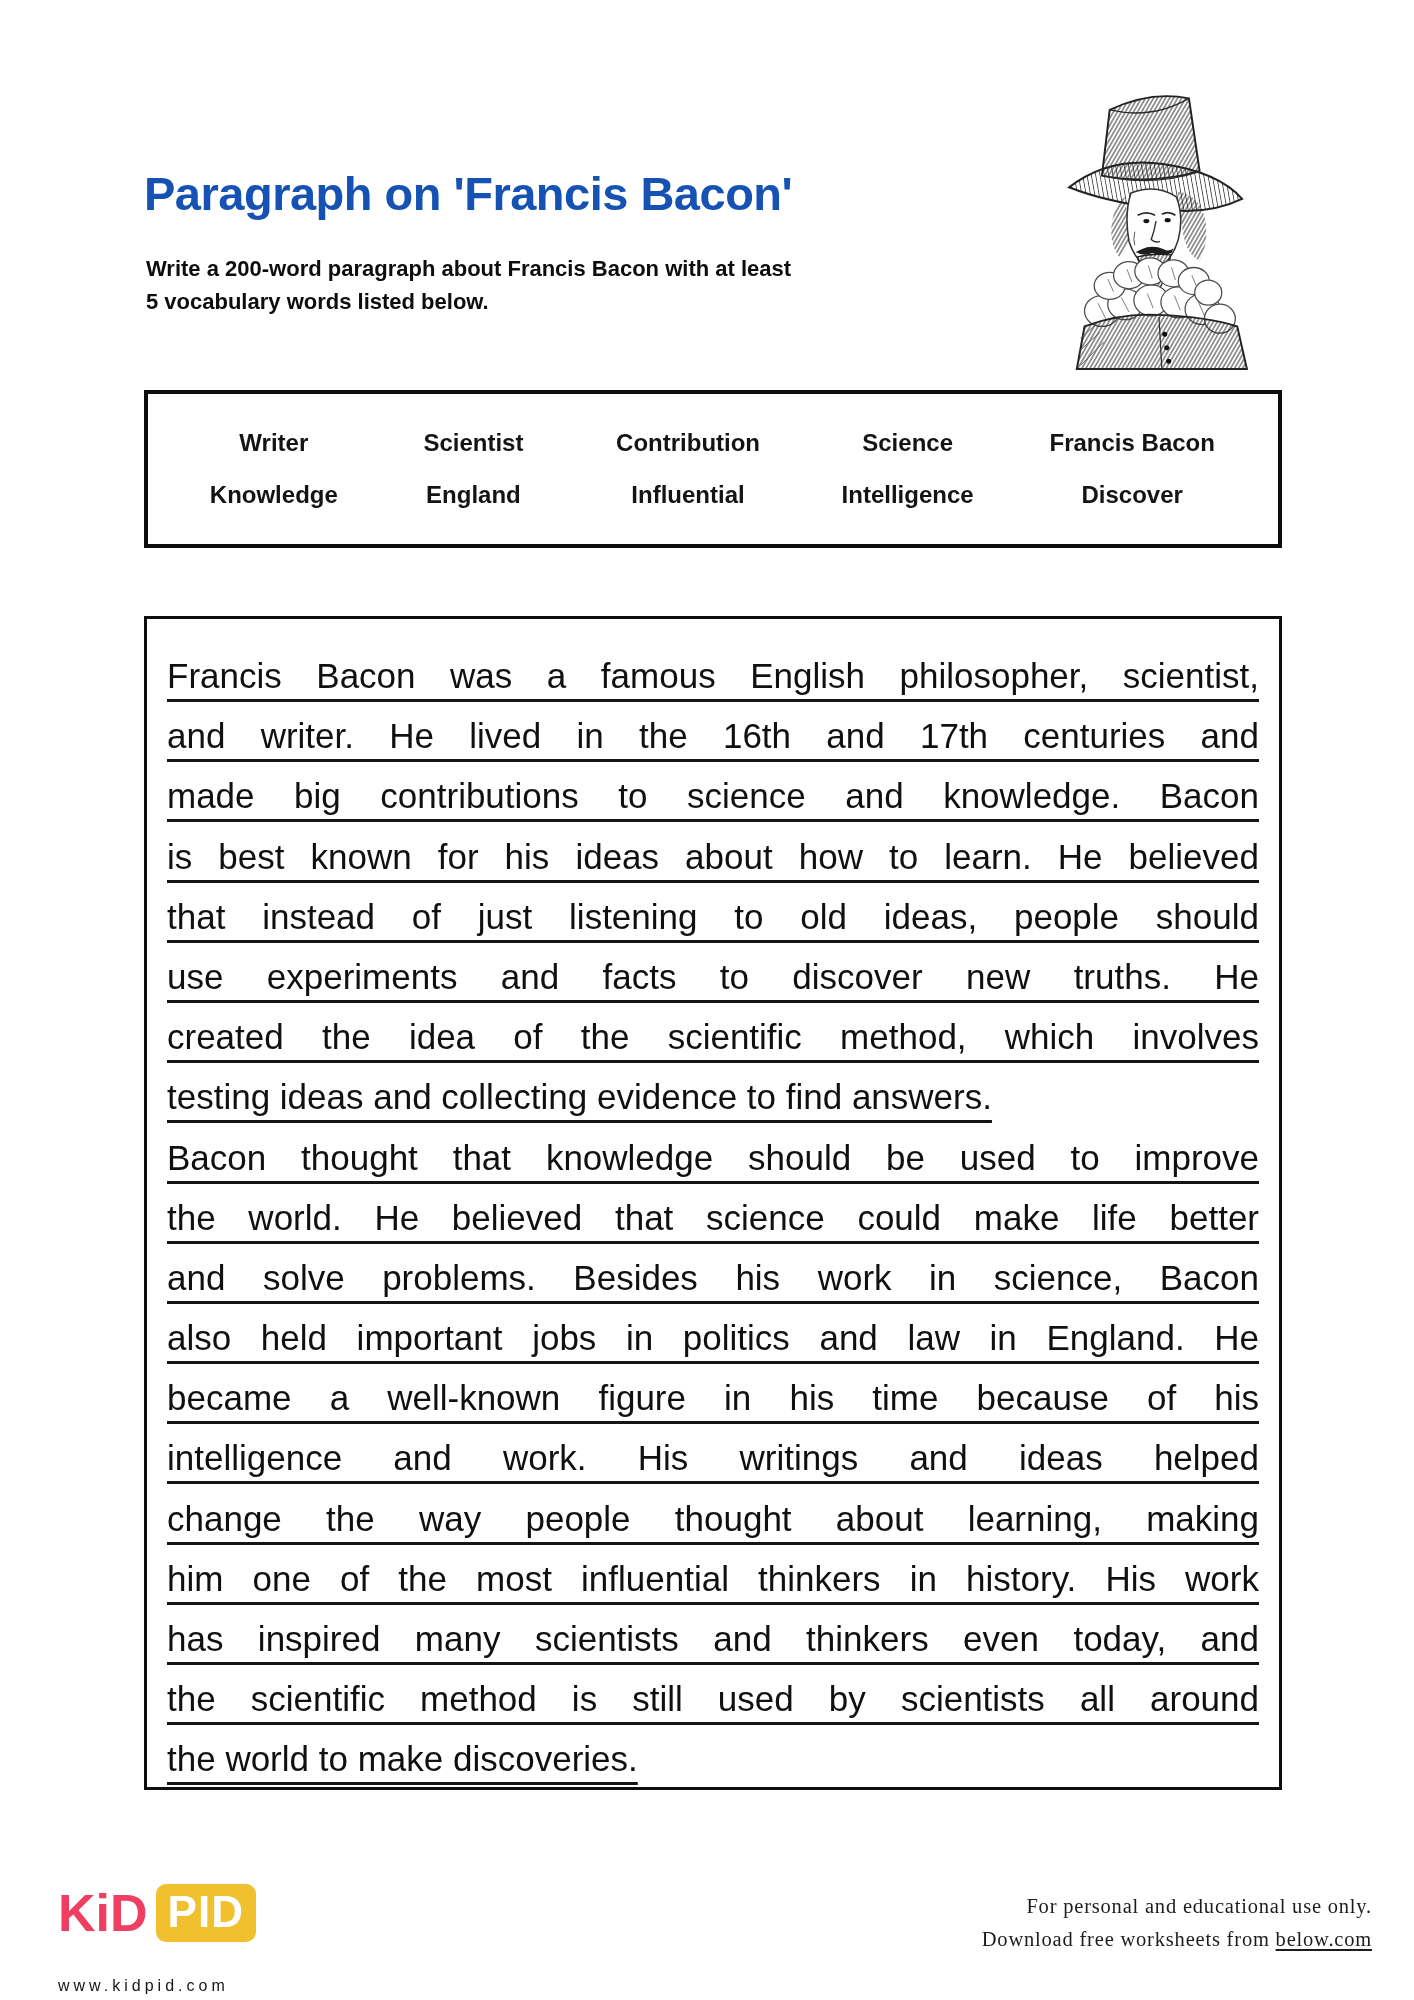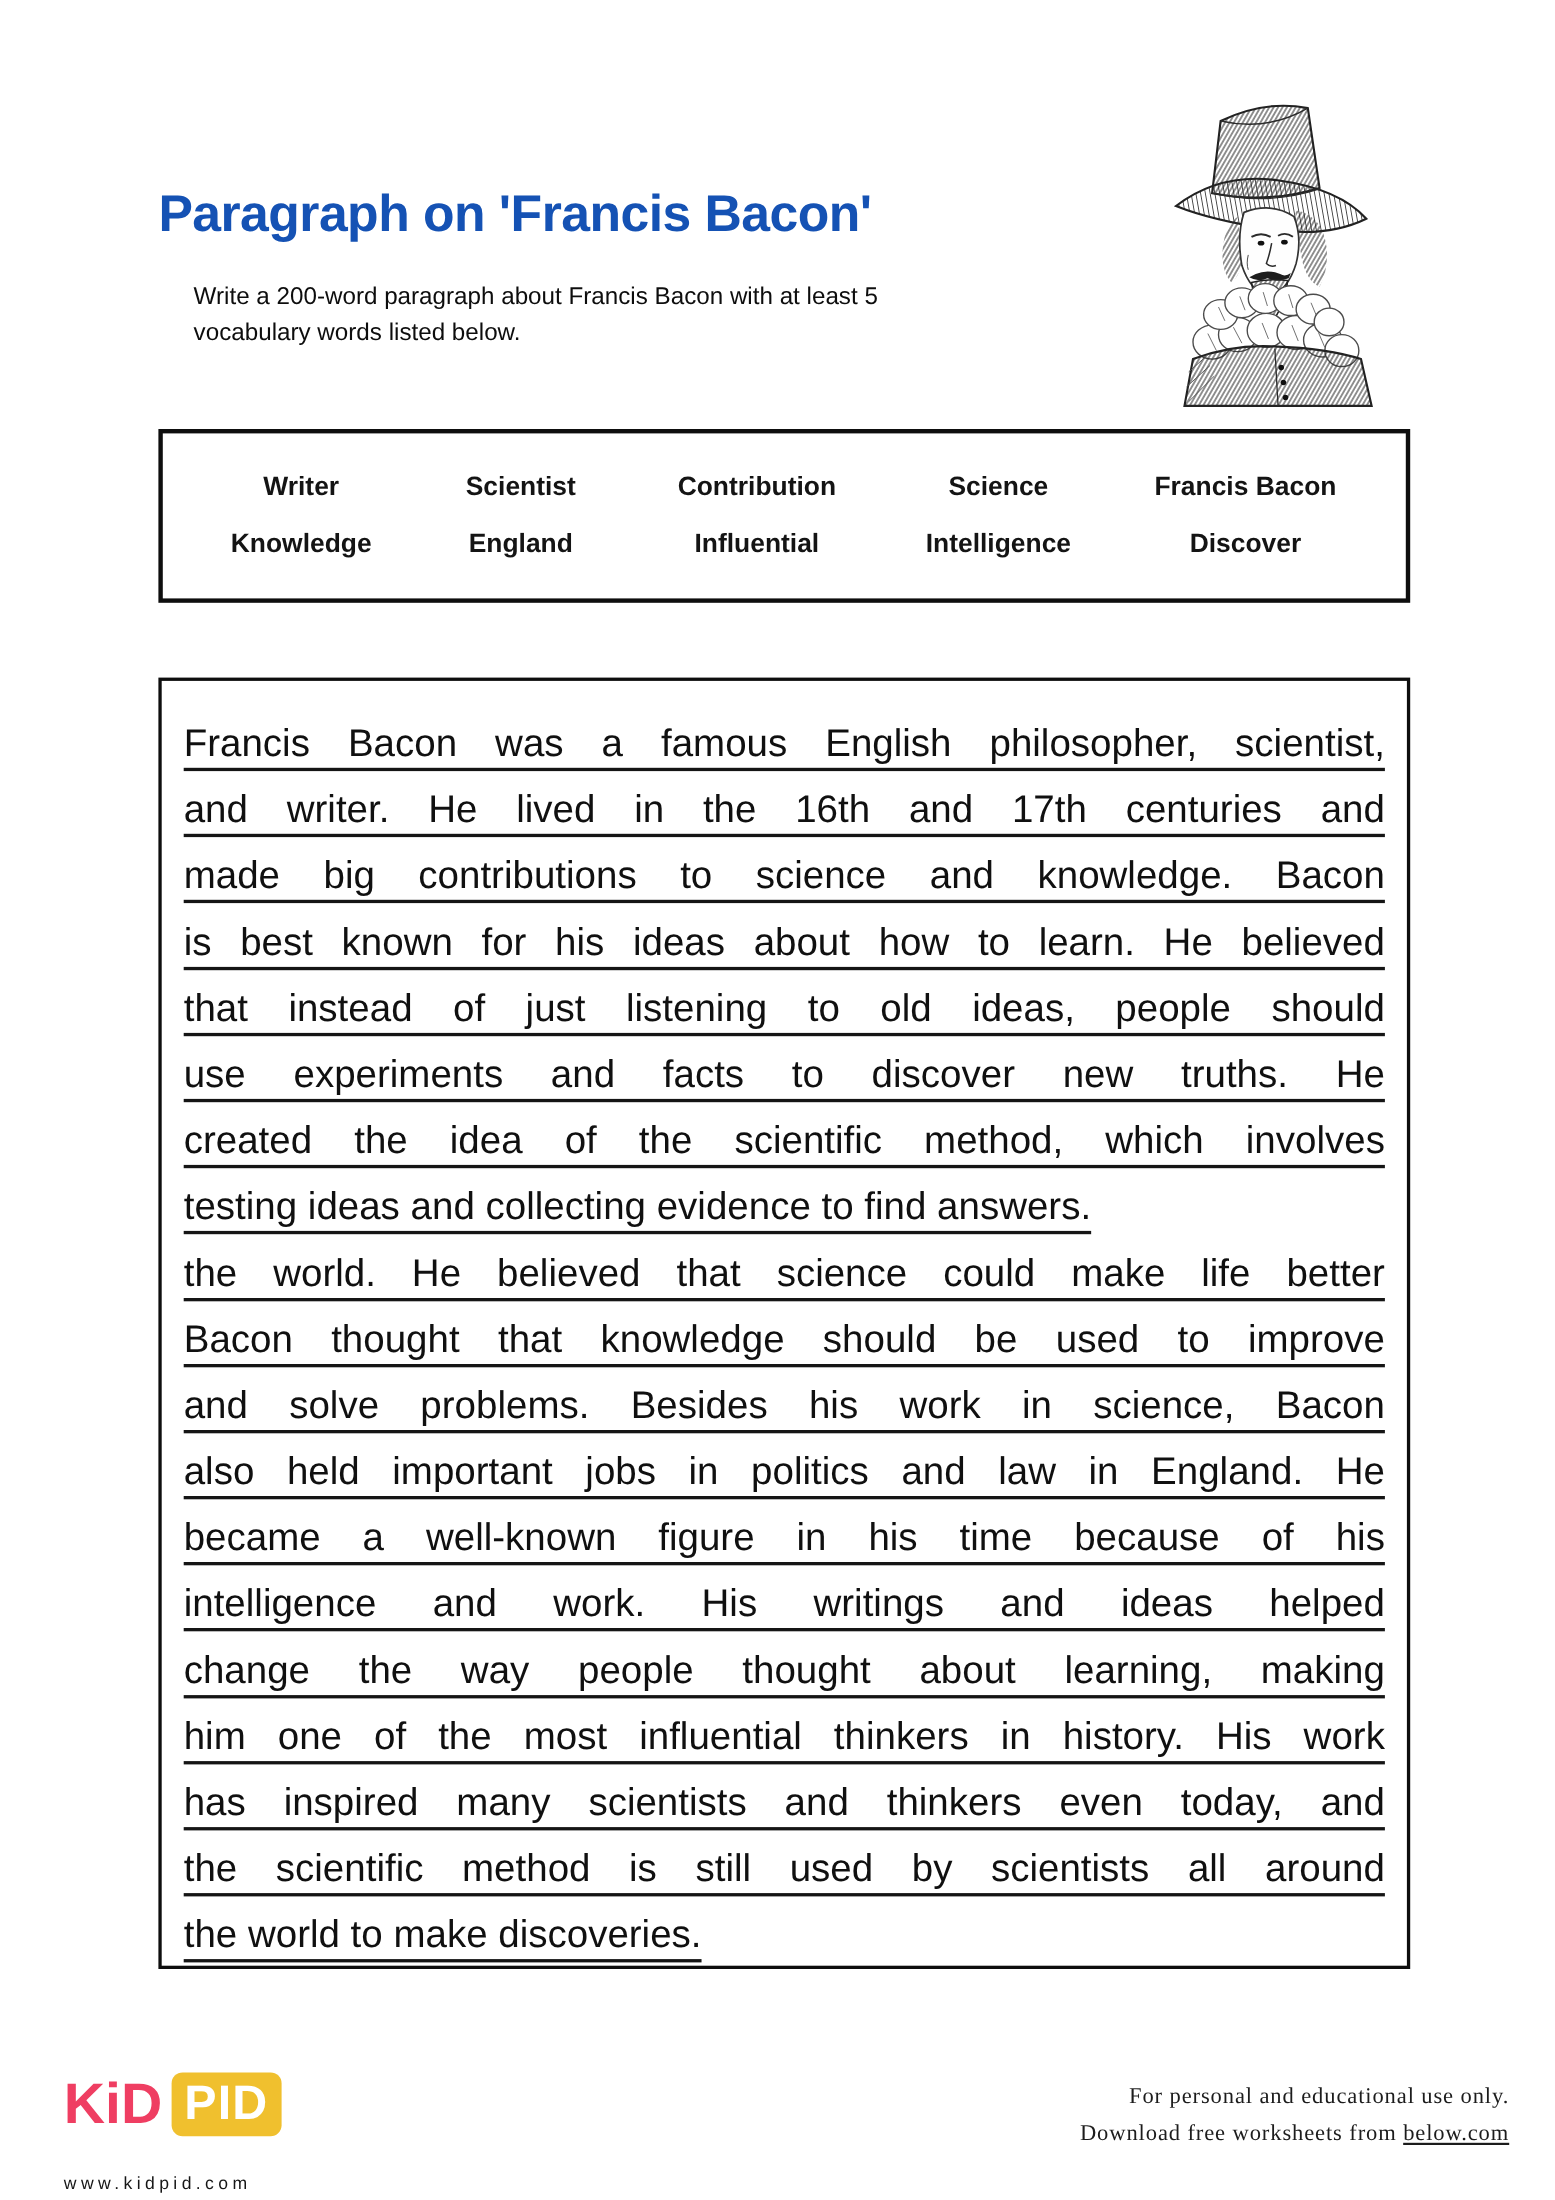--- a/index.html
+++ b/index.html
@@ -16,21 +16,21 @@
     overflow:hidden;
   }
   
   .title{
     position:absolute;left:144px;top:166px;
     font-size:47px;font-weight:800;letter-spacing:-0.5px;
     color:var(--accent);white-space:nowrap;
   }
   .subtitle{
     position:absolute;left:146px;top:252px;width:662px;
-    font-size:22px;font-weight:400;line-height:1.5;color:#0d0d0d;margin-left:30px;
+    font-size:22px;font-weight:700;line-height:1.5;color:#0d0d0d;
   }
   .portrait{position:absolute;left:1042px;top:76px;width:232px;height:296px;}
   
   .vocab-box{
     position:absolute;left:144px;top:390px;width:1138px;height:158px;
     border:4px solid #0e0e0e;background:#fff;
     display:grid;grid-template-columns:1fr 1fr 1.15fr 1.05fr 1.2fr;
     align-content:space-evenly;justify-items:center;
     padding:10px 26px;
     text-align:right;
@@ -167,22 +167,22 @@
 <div class="essay-box">
 
 <div class="wline">Francis Bacon was a famous English philosopher, scientist,</div>
     <div class="wline">and writer. He lived in the 16th and 17th centuries and</div>
     <div class="wline">made big contributions to science and knowledge. Bacon</div>
     <div class="wline">is best known for his ideas about how to learn. He believed</div>
     <div class="wline">that instead of just listening to old ideas, people should</div>
     <div class="wline">use experiments and facts to discover new truths. He</div>
     <div class="wline">created the idea of the scientific method, which involves</div>
     <div class="wline nojust">testing ideas and collecting evidence to find answers.</div>
+    <div class="wline">Bacon thought that knowledge should be used to improve</div>
     <div class="wline">the world. He believed that science could make life better</div>
-    <div class="wline">Bacon thought that knowledge should be used to improve</div>
     <div class="wline">and solve problems. Besides his work in science, Bacon</div>
     <div class="wline">also held important jobs in politics and law in England. He</div>
     <div class="wline">became a well-known figure in his time because of his</div>
     <div class="wline">intelligence and work. His writings and ideas helped</div>
     <div class="wline">change the way people thought about learning, making</div>
     <div class="wline">him one of the most influential thinkers in history. His work</div>
     <div class="wline">has inspired many scientists and thinkers even today, and</div>
     <div class="wline">the scientific method is still used by scientists all around</div>
     <div class="wline nojust">the world to make discoveries.</div>
   </div>

